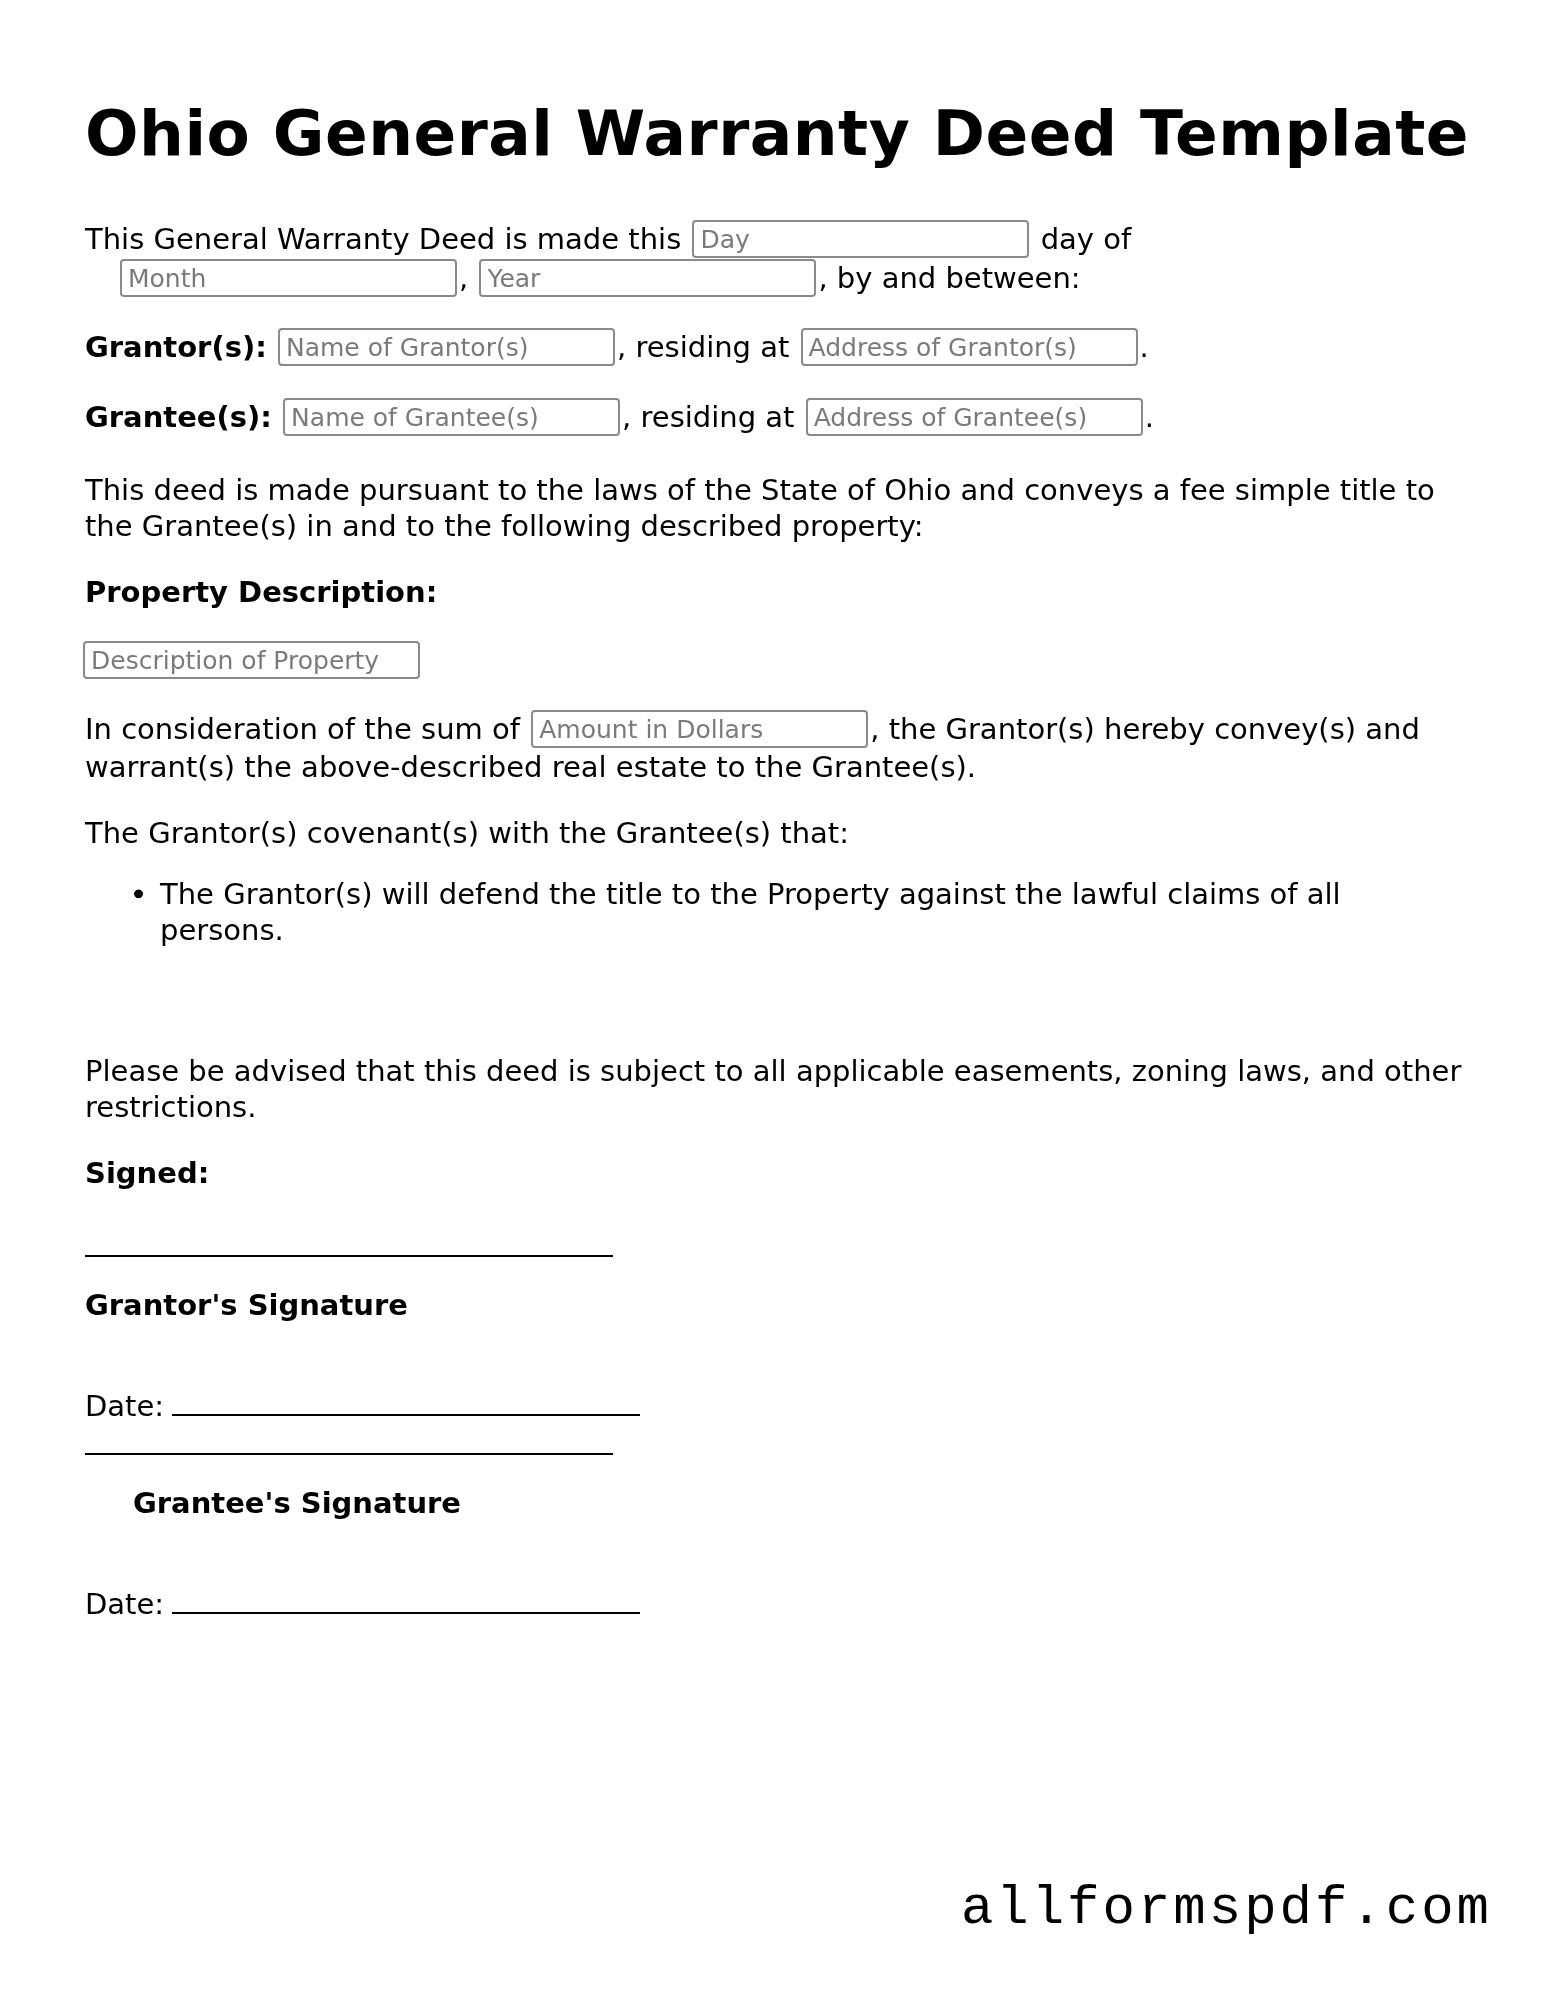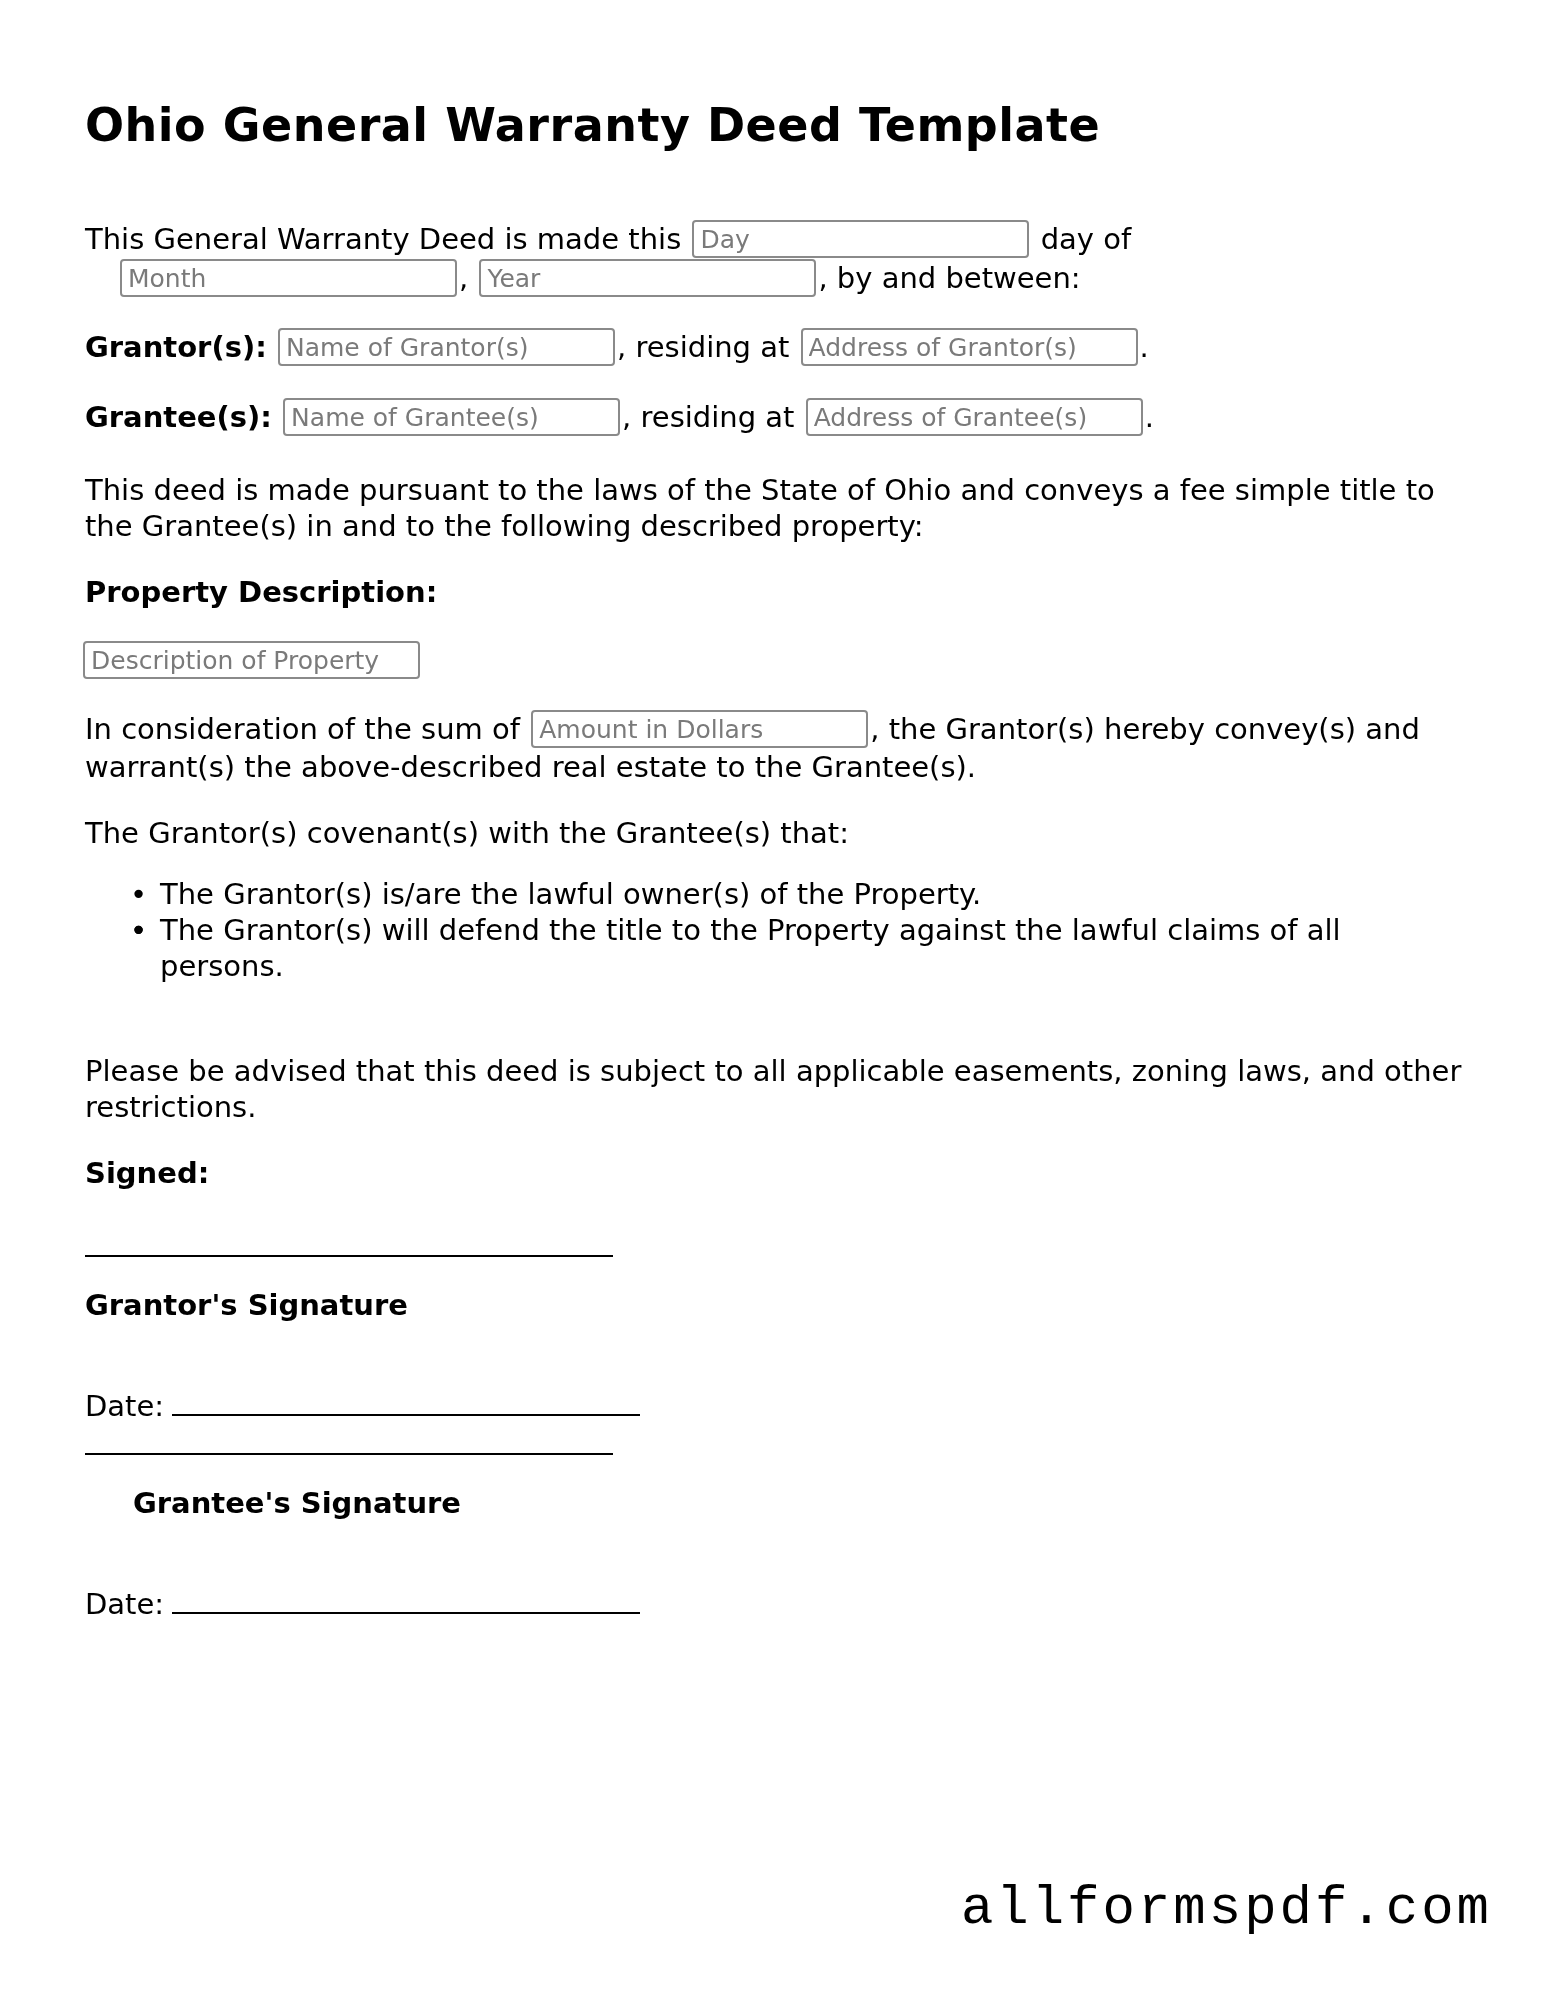--- a/index.html
+++ b/index.html
@@ -19,21 +19,21 @@
       position: absolute;
       left: 85px;
       top: 0;
       width: 1380px;
     }
     h1.title {
       position: absolute;
       top: 102px;
       left: 0;
       margin: 0;
-      font-size: 46px;
+      font-size: 63px;
       font-weight: bold;
       letter-spacing: 0.5px;
       white-space: nowrap;
       line-height: 1;
     }
     .line {
       position: absolute;
       left: 0;
       font-size: 29px;
       line-height: 38px;
@@ -172,21 +172,20 @@
     <span>In consideration of the sum of</span>
     <input class="field" type="text" placeholder="Amount in Dollars" style=""><span>, the Grantor(s) hereby convey(s) and</span>
   </div>
   <div class="line" style="top:748px;">warrant(s) the above-described real estate to the Grantee(s).</div>
 
   <div class="line" style="top:814px;">The Grantor(s) covenant(s) with the Grantee(s) that:</div>
 
   <ul class="covenants">
     <li>
       <span class="bullet">•</span>
-      <span>The Grantor(s) is/are the lawful owner(s) of the Property.</span>
     </li>
     <li>
       <span class="bullet">•</span>
     </li>
     <li>
       <span class="bullet">•</span>
       <span>The Grantor(s) will defend the title to the Property against the lawful claims of all persons.</span>
     </li>
   </ul>
 

